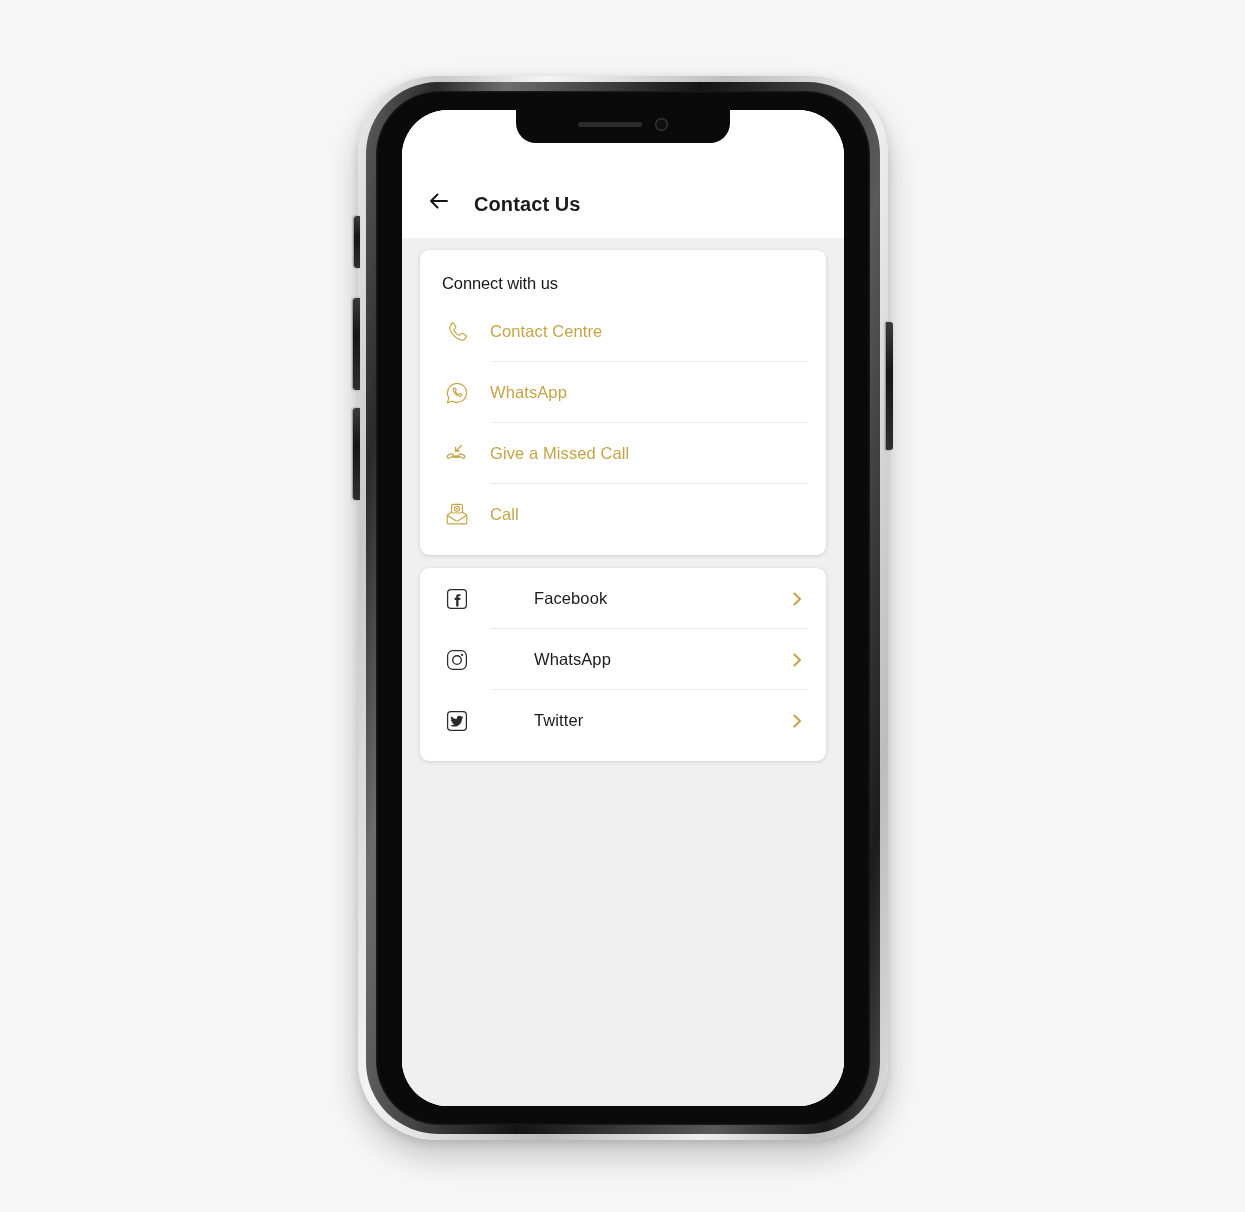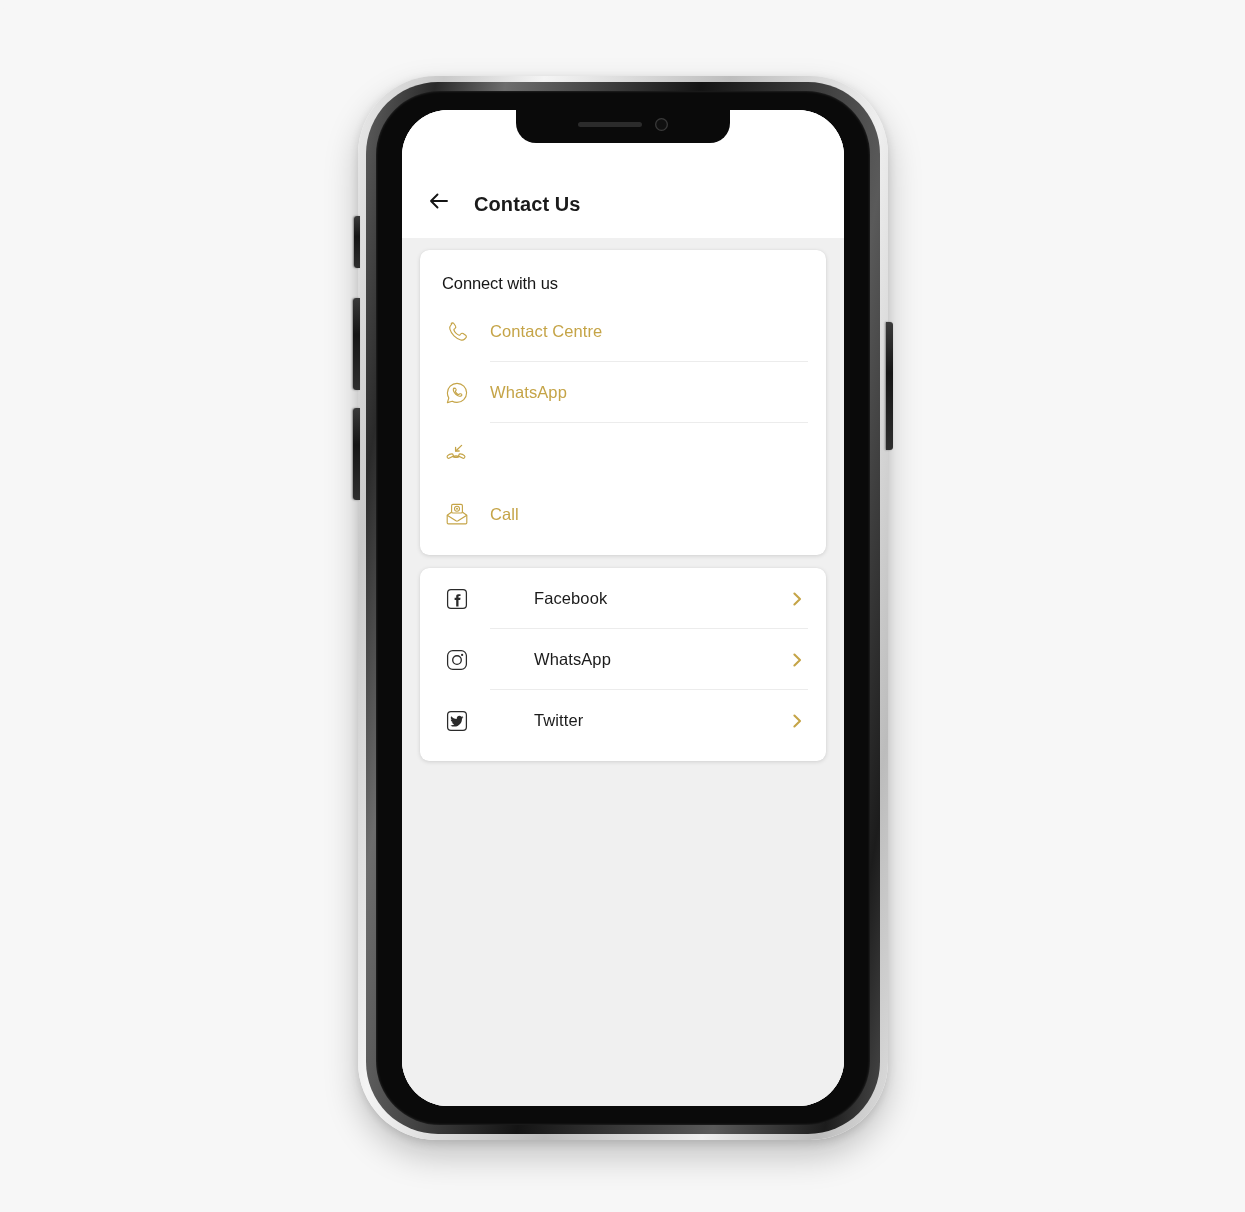--- a/index.html
+++ b/index.html
@@ -279,20 +279,23 @@
             </div>
 
             <div class="row row-divided">
               <div class="row-icon">
                 <svg width="26" height="26" viewBox="0 0 26 26" fill="none">
                   <path d="M3.6 14.6c1-1 2.6-1.7 4.2-1.7.7 0 1.2.4 1.3 1l.2 1.5c0 .4.3.7.7.8 1.3.3 2.7.3 4 0 .4-.1.7-.4.7-.8l.2-1.5c.1-.6.6-1 1.3-1 1.6 0 3.2.7 4.2 1.7.6.6.6 1.6 0 2.2-.5.5-1.3.6-1.9.2-2.3-1.5-4.5-2.2-6.5-2.2s-4.2.7-6.5 2.2c-.6.4-1.4.3-1.9-.2-.6-.6-.6-1.6 0-2.2z" stroke="#c5a447" stroke-width="1.15" fill="none" stroke-linejoin="round"></path>
                   <path d="M17.6 4.4L11.8 10" stroke="#c5a447" stroke-width="1.3" stroke-linecap="round"></path>
                   <path d="M11.6 6.4V10h3.6" stroke="#c5a447" stroke-width="1.3" stroke-linecap="round" stroke-linejoin="round" fill="none"></path>
                 </svg>
               </div>
+              <div class="row-body">
+                <span class="row-label gold-label">Give a Missed Call</span>
+              </div>
             </div>
 
             <div class="row">
               <div class="row-icon">
                 <svg width="26" height="26" viewBox="0 0 26 26" fill="none">
                   <path d="M3.2 13.2L13 6.2l9.8 7v7.6c0 .6-.5 1.1-1.1 1.1H4.3c-.6 0-1.1-.5-1.1-1.1v-7.6z" stroke="#c5a447" stroke-width="1.15" fill="none" stroke-linejoin="round"></path>
                   <path d="M3.2 13.2l8.7 5.6c.7.4 1.5.4 2.2 0l8.7-5.6" stroke="#c5a447" stroke-width="1.15" fill="none" stroke-linejoin="round"></path>
                   <rect x="7.6" y="2.4" width="10.8" height="8.6" rx="1.3" stroke="#c5a447" stroke-width="1.15" fill="#ffffff"></rect>
                   <circle cx="13" cy="6.7" r="2.5" stroke="#c5a447" stroke-width="1.1" fill="none"></circle>
                   <circle cx="13" cy="6.7" r="1" fill="#c5a447"></circle>

